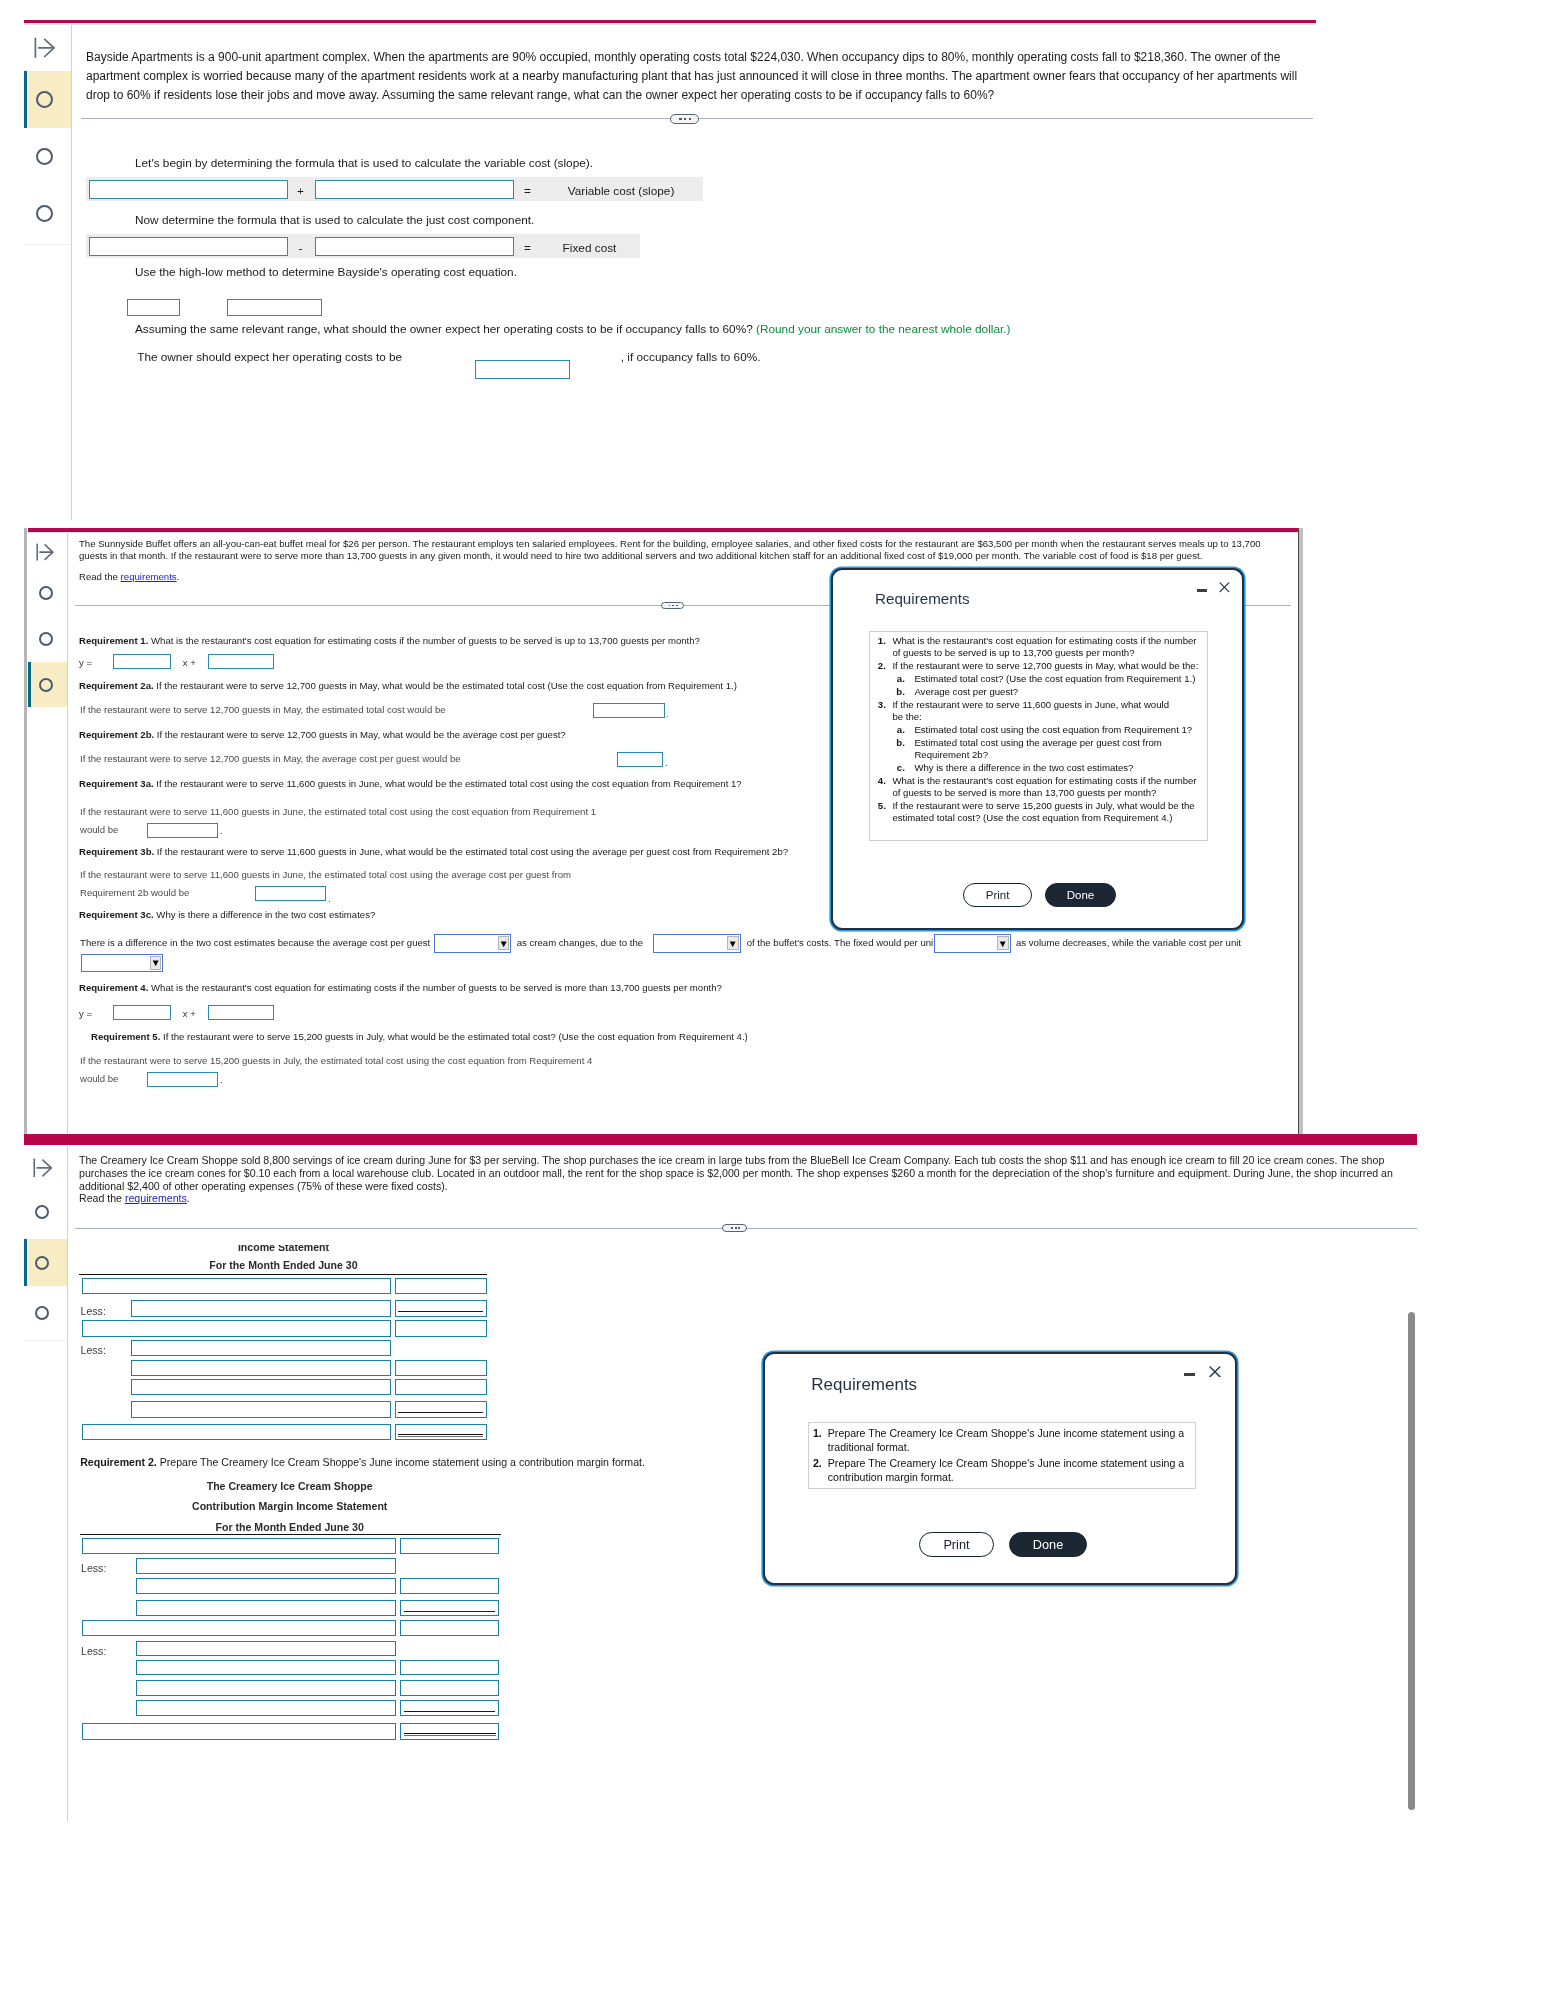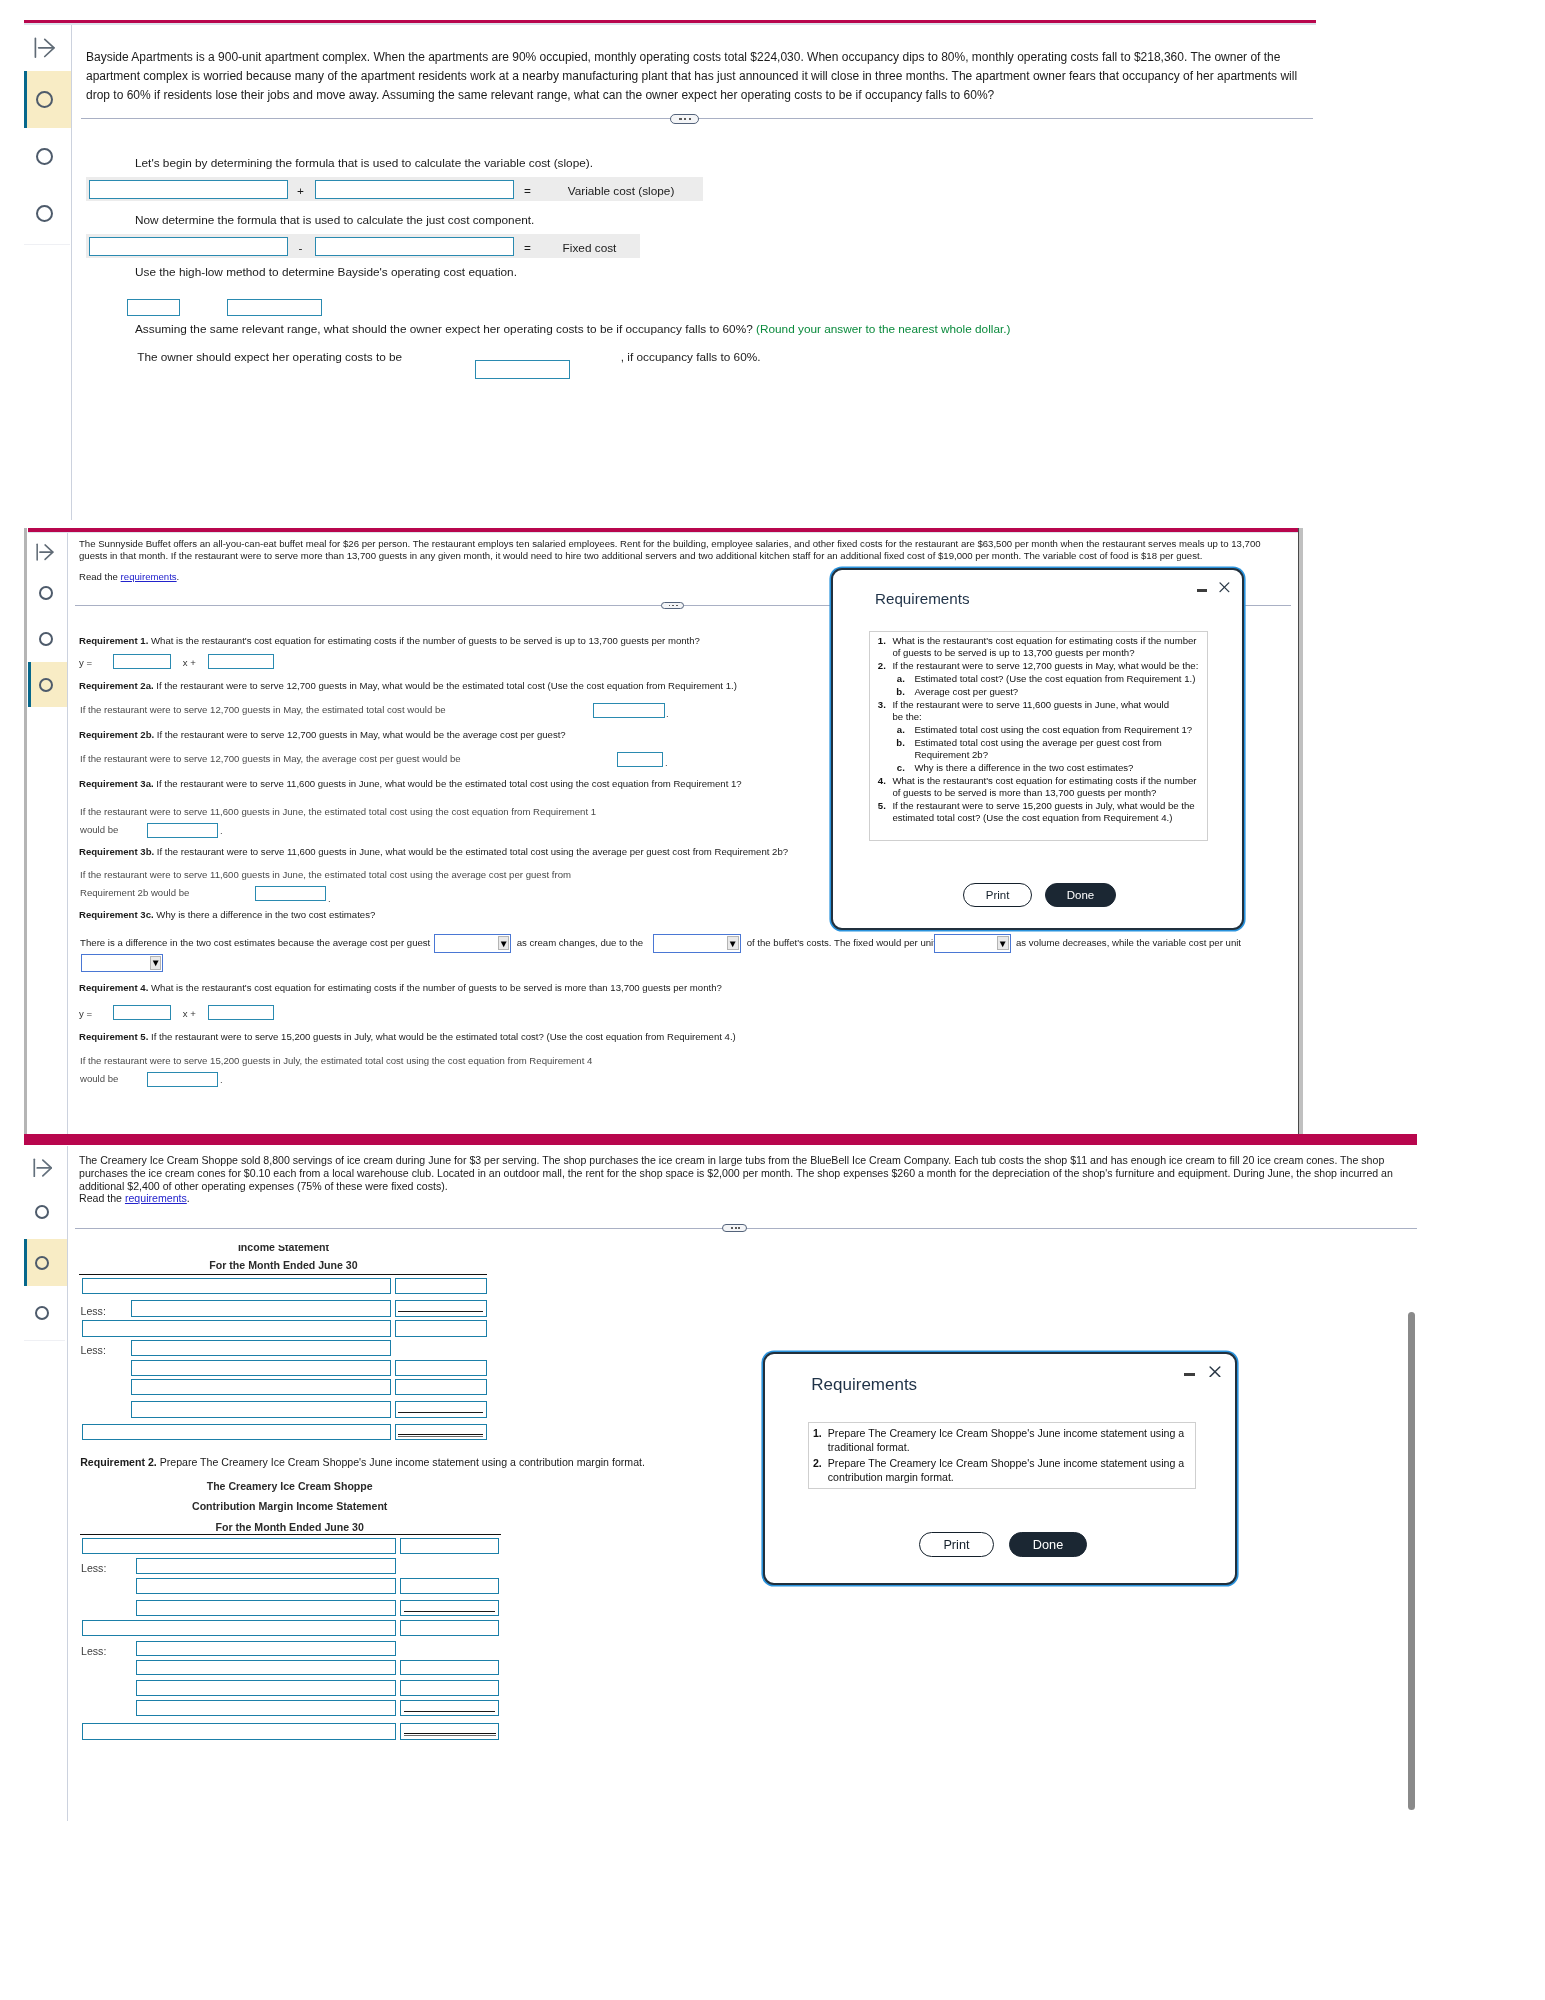--- a/index.html
+++ b/index.html
@@ -225,21 +225,21 @@
           <span>▼</span>
         </span>
       </div>
 
   <div class="p2req" style="left:79px;top:461.7px;"><b>Requirement 4.</b> <span>What is the restaurant's cost equation for estimating costs if the number of guests to be served is more than 13,700 guests per month?</span></div>
   <div class="p2lab" style="left:79px;top:487.9px;">y =</div>
   <div class="inp" style="left:112.5px;top:485.0px;width:58px;height:14.6px;"></div>
   <div class="p2lab" style="left:182.7px;top:487.9px;">x +</div>
   <div class="inp" style="left:207.6px;top:485.0px;width:66.1px;height:14.6px;"></div>
 
-  <div class="p2req" style="left:79px;top:511.0px;"><b>Requirement 5.</b> <span>If the restaurant were to serve 15,200 guests in July, what would be the estimated total cost? (Use the cost equation from Requirement 4.)</span></div>
+  <div class="p2req" style="left:91px;top:511.0px;"><b>Requirement 5.</b> <span>If the restaurant were to serve 15,200 guests in July, what would be the estimated total cost? (Use the cost equation from Requirement 4.)</span></div>
   <div class="p2sub" style="left:80px;top:535.1px;">If the restaurant were to serve 15,200 guests in July, the estimated total cost using the cost equation from Requirement 4</div>
   <div class="p2sub" style="left:80px;top:553.2px;">would be</div>
   <div class="inp" style="left:147.0px;top:552.3px;width:71.0px;height:15px;"></div>
   <div class="p2sub" style="left:220px;top:554.3px;">.</div>
 
   <div class="dlg" style="left:831px;top:48px;width:413px;height:362px;">
     <div class="dlg-title" style="left:42px;top:20px;">Requirements</div>
     <div class="dlg-min" style="left:363.9px;top:18.9px;width:10.5px;height:3.5px;background:#3d3d3d;"></div>
     <svg class="dlg-xsvg" style="position:absolute;left:386.3px;top:12px;width:10.8px;height:10.5px;" viewBox="0 0 12 12" fill="none" stroke="#2b3947" stroke-width="1.5" stroke-linecap="round">
           <path d="M1 1 L11 11"></path>

